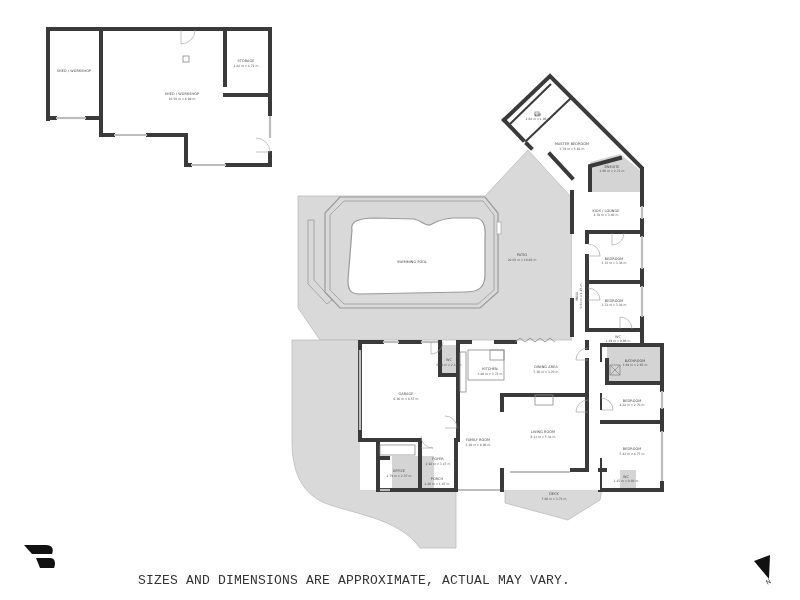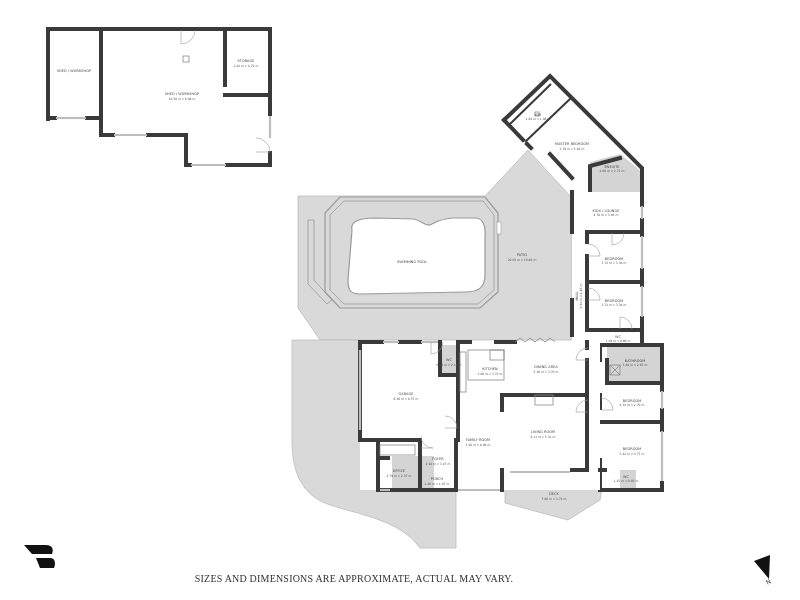--- a/index.html
+++ b/index.html
@@ -8,21 +8,21 @@
     .wall { fill: none; stroke: #3a3a3a; stroke-width: 4; stroke-linecap: square; }
     .wall-thin { fill: none; stroke: #3a3a3a; stroke-width: 2; }
     .outline { fill: none; stroke: #8a8a8a; stroke-width: 0.8; }
     .ext { fill: #d9d9d9; stroke: #bdbdbd; stroke-width: 0.8; }
     .wet { fill: #d4d4d4; }
     .pool { fill: #ffffff; stroke: #9a9a9a; stroke-width: 1.2; }
     .room-label { font-family: "DejaVu Sans", sans-serif; font-size: 3.4px; fill: #444; text-anchor: middle; letter-spacing: 0.1px; }
     .room-dim { font-family: "DejaVu Sans", sans-serif; font-size: 3px; fill: #555; text-anchor: middle; }
     .door { fill: none; stroke: #9a9a9a; stroke-width: 0.6; }
     .window { stroke: #bdbdbd; stroke-width: 2.2; }
-    .disclaimer { position: absolute; left: 0; width: 708px; top: 573px; text-align: center; font-family: Liberation Serif, serif; font-size: 10px; color: #333; letter-spacing: 0.2px; }
+    .disclaimer { position: absolute; left: 0; width: 708px; top: 573px; text-align: center; font-family: Liberation Mono, monospace; font-size: 13px; color: #333; letter-spacing: 0.2px; }
     .north-label { position: absolute; left: 766px; top: 578px; font-family: "DejaVu Sans", sans-serif; font-size: 6px; color: #333; transform: rotate(-30deg); }
   </style>
 </head>
 <body>
 
 <svg width="800" height="600" viewBox="0 0 800 600">
 
   <g>
     <rect x="47" y="28" width="224" height="137" fill="#ffffff"></rect>
 

